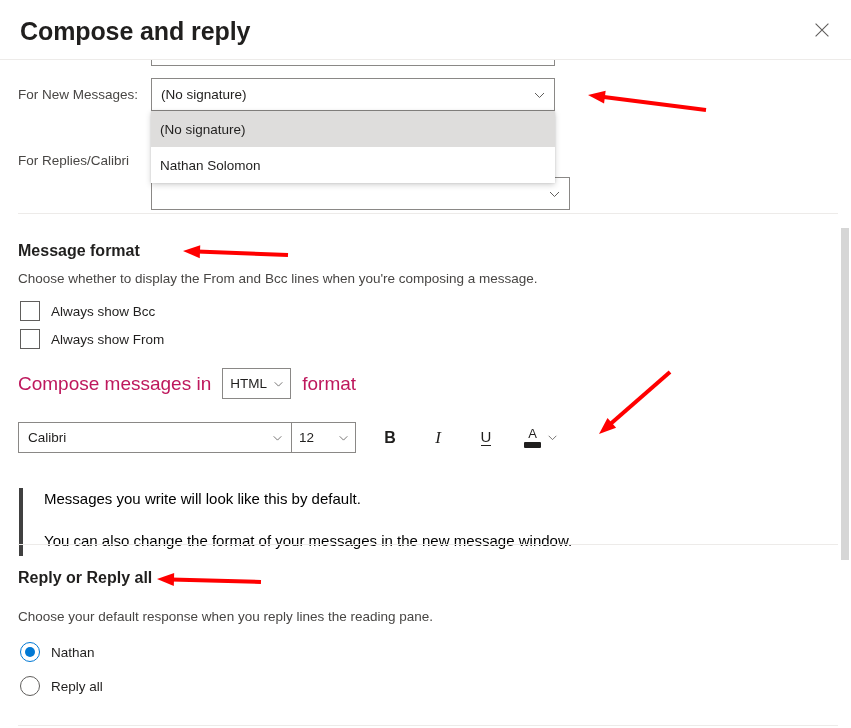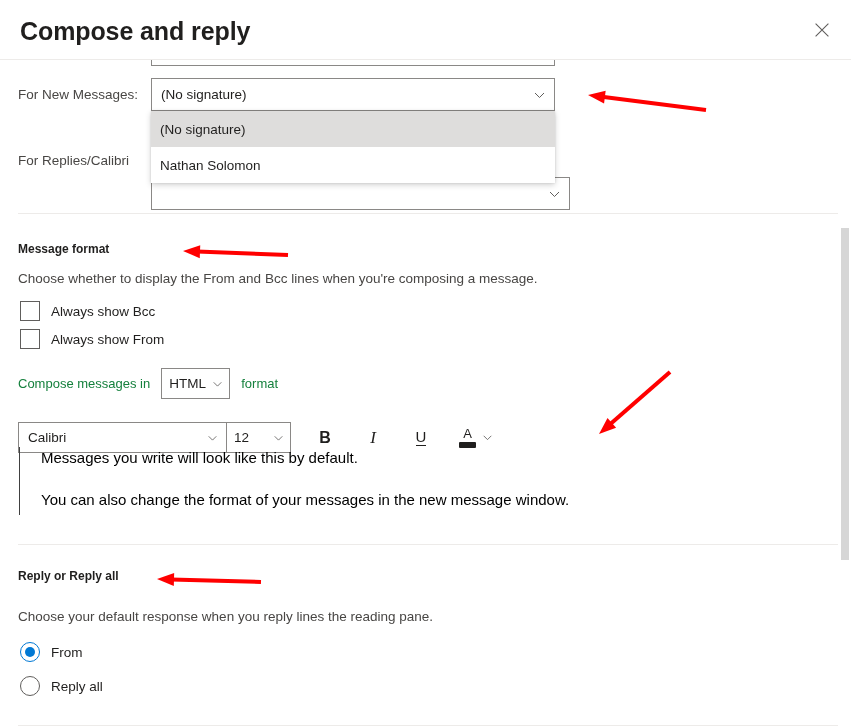--- a/index.html
+++ b/index.html
@@ -150,21 +150,21 @@
     height: 1px;
     background: #edebe9;
   }
   #divider-1 { top: 153px; }
   #divider-2 { top: 484px; }
   #divider-3 { top: 665px; }
 
   
   .section-heading {
     position: absolute;
-    font-size: 12px;
+    font-size: 16px;
     font-weight: bold;
     color: #201f1e;
   }
   #heading-message-format { left: 18px; top: 182px; }
   #heading-reply { left: 18px; top: 509px; }
 
   .section-desc {
     position: absolute;
     font-size: 13.5px;
     color: #484644;
@@ -197,40 +197,40 @@
 
   
   #row-compose-format {
     position: absolute;
     left: 18px; top: 308px;
     display: flex;
     align-items: center;
   }
   #row-compose-format .lead,
   #row-compose-format .trail {
-    font-size: 13px;
-    color: #15803d;
+    font-size: 19px;
+    color: #be185d;
   }
   #combo-compose-format {
     width: 69px; height: 31px;
     margin: 0 11px;
   }
   #combo-compose-format .combo-text { padding-left: 7px; }
   #combo-compose-format .combo-caret { right: 6px; }
 
   
   .font-toolbar {
     position: absolute;
     left: 18px; top: 362px;
     display: flex;
     align-items: center;
     height: 31px;
   }
   #combo-font-family {
-    width: 209px; height: 31px;
+    width: 274px; height: 31px;
   }
   #combo-font-size {
     width: 65px; height: 31px;
     margin-left: -1px;
   }
   #combo-font-size .combo-text { padding-left: 7px; }
   #combo-font-size .combo-caret { right: 6px; }
   .tool-button {
     width: 32px; height: 31px;
     display: flex;
@@ -274,23 +274,23 @@
   #btn-font-color .combo-caret {
     position: static;
     transform: none;
     margin-left: 6px;
     color: #605e5c;
   }
 
   
   .sample-preview {
     position: absolute;
-    left: 19px; top: 387px;
+    left: 19px; top: 428px;
     width: 700px;
-    border-left: 1px solid #404040;
+    border-left: 4px solid #404040;
     padding-left: 21px;
     box-sizing: border-box;
   }
   .sample-line {
     font-family: "Liberation Sans", sans-serif;
     font-size: 15px;
     color: #000000;
     line-height: 22px;
     margin: 0 0 20px 0;
   }
@@ -483,21 +483,21 @@
       <p class="sample-line">You can also change the format of your messages in the new message window.</p>
     </div>
 
     <div class="divider" id="divider-2"></div>
 
     <div class="section-heading" id="heading-reply">Reply or Reply all</div>
     <div class="section-desc" id="desc-reply">Choose your default response when you reply lines the reading pane.</div>
 
     <div class="radio-row" id="radio-reply">
       <span class="radio-circle checked"></span>
-      <span class="radio-label">From</span>
+      <span class="radio-label">Nathan</span>
     </div>
     <div class="radio-row" id="radio-reply-all">
       <span class="radio-circle"></span>
       <span class="radio-label">Reply all</span>
     </div>
 
     <div class="divider" id="divider-3"></div>
 
   </div>
 </div>

